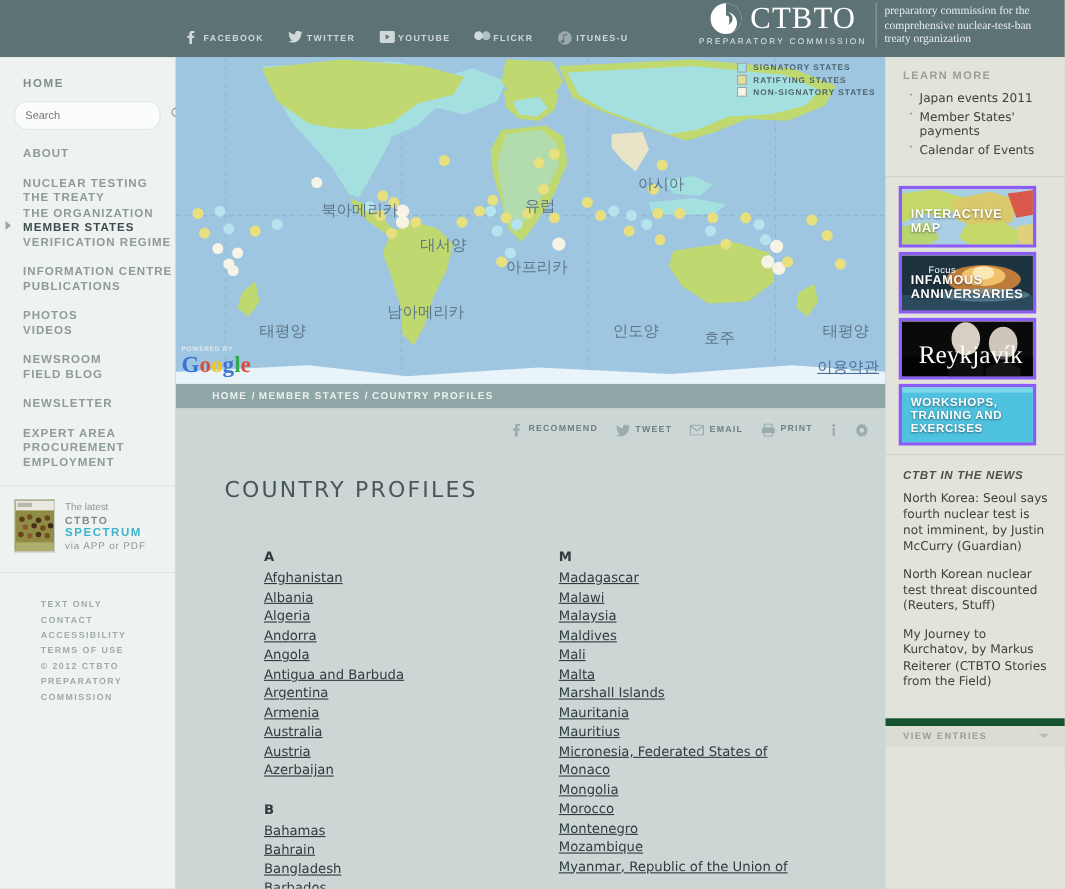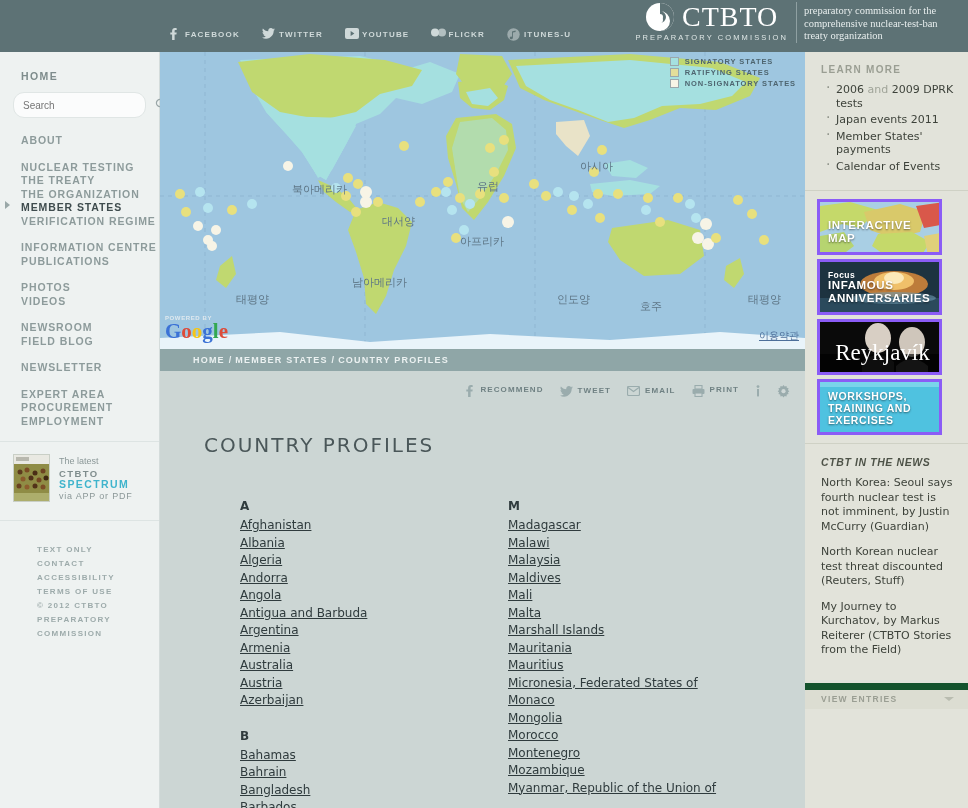--- a/index.html
+++ b/index.html
@@ -119,24 +119,24 @@
     font-size: 7.5px; font-weight: bold; letter-spacing: 0.9px; color: #4e6570;
   }
   .gmark { position: absolute; left: 5px; bottom: 7px; z-index: 5; }
   .gmark-pb { font-size: 6px; letter-spacing: 0.6px; color: #dfe9ef; font-weight: bold; }
   .gmark-g { font-family: "Liberation Serif", serif; font-size: 21px; line-height: 21px; font-weight: bold;}
   .gmark-g span:nth-child(1){color:#3b72d6;} .gmark-g span:nth-child(2){color:#dd4b39;}
   .gmark-g span:nth-child(3){color:#f5c518;} .gmark-g span:nth-child(4){color:#3b72d6;}
   .gmark-g span:nth-child(5){color:#33a852;} .gmark-g span:nth-child(6){color:#dd4b39;}
   .map-terms {
     position: absolute; right: 6px; bottom: 6px; z-index: 5;
-    font-size: 10px; color: #4d6f9a; text-decoration: underline; cursor: pointer; margin-left: 12px;
+    font-size: 14px; color: #4d6f9a; text-decoration: underline; cursor: pointer; margin-left: 12px;
   }
   .map-label {
-    position: absolute; z-index: 4; color: #5e7686; font-size: 11px;
+    position: absolute; z-index: 4; color: #5e7686; font-size: 14px;
     white-space: nowrap; font-family: Liberation Mono, monospace;
   }
 
   
   .crumbbar {
     position: absolute; left: 160px; top: 349px; width: 645px; height: 22px;
     background: #8fa6a7;
     display: flex; align-items: center; padding-left: 33px;
   }
   .crumb {
@@ -207,22 +207,22 @@
   .promo {
     position: relative; width: 125px; height: 56px; margin-bottom: 4px;
     overflow: hidden; cursor: pointer; border: 3px solid #8b5cf6;
   }
   .promo-txt {
     position: absolute; left: 8px; bottom: 7px; color: #fff;
     font-size: 11.5px; font-weight: bold; letter-spacing: 0.6px; line-height: 13px;
     text-shadow: 0 1px 2px rgba(0,0,0,.5);
   }
   .promo-kicker {
-    position: absolute; left: 8px; top: 8px; color: #fff;
-    font-size: 8.5px; font-weight: bold; letter-spacing: 0.4px; text-align: right;
+    position: absolute; left: 24px; top: 8px; color: #fff;
+    font-size: 8.5px; font-weight: normal; letter-spacing: 0.4px; text-align: right;
   }
   .promo-reykjavik {
     position: absolute; left: 0; width: 125px; bottom: 6px; text-align: center;
     font-family: "Liberation Serif", serif; font-size: 23px; color: #fff;
     letter-spacing: 0px; font-weight: normal; text-shadow: none;
   }
 
   .news-item {
     font-size: 11px; line-height: 14.5px; color: #3d423a; margin-bottom: 11px;
     cursor: pointer; font-family: "DejaVu Sans", sans-serif;
@@ -644,21 +644,20 @@
           <a class="country">Mozambique</a>
           <a class="country">Myanmar, Republic of the Union of</a>
         </div>
     </div>
   </div>
 
   <div class="rail">
     <div class="rail-panel">
       <div class="rail-h">LEARN MORE</div>
       <ul class="learn-list" id="learn-list">
-          <li>2006 <span class="muted">and</span> 2009 DPRK tests</li>
           <li>Japan events 2011</li>
           <li>Member States' payments</li>
           <li>Calendar of Events</li>
         </ul>
     </div>
     <div class="rail-sep"></div>
 
     <div class="promos">
       <div class="promo">
         <svg width="125" height="56" viewBox="0 0 125 56">

